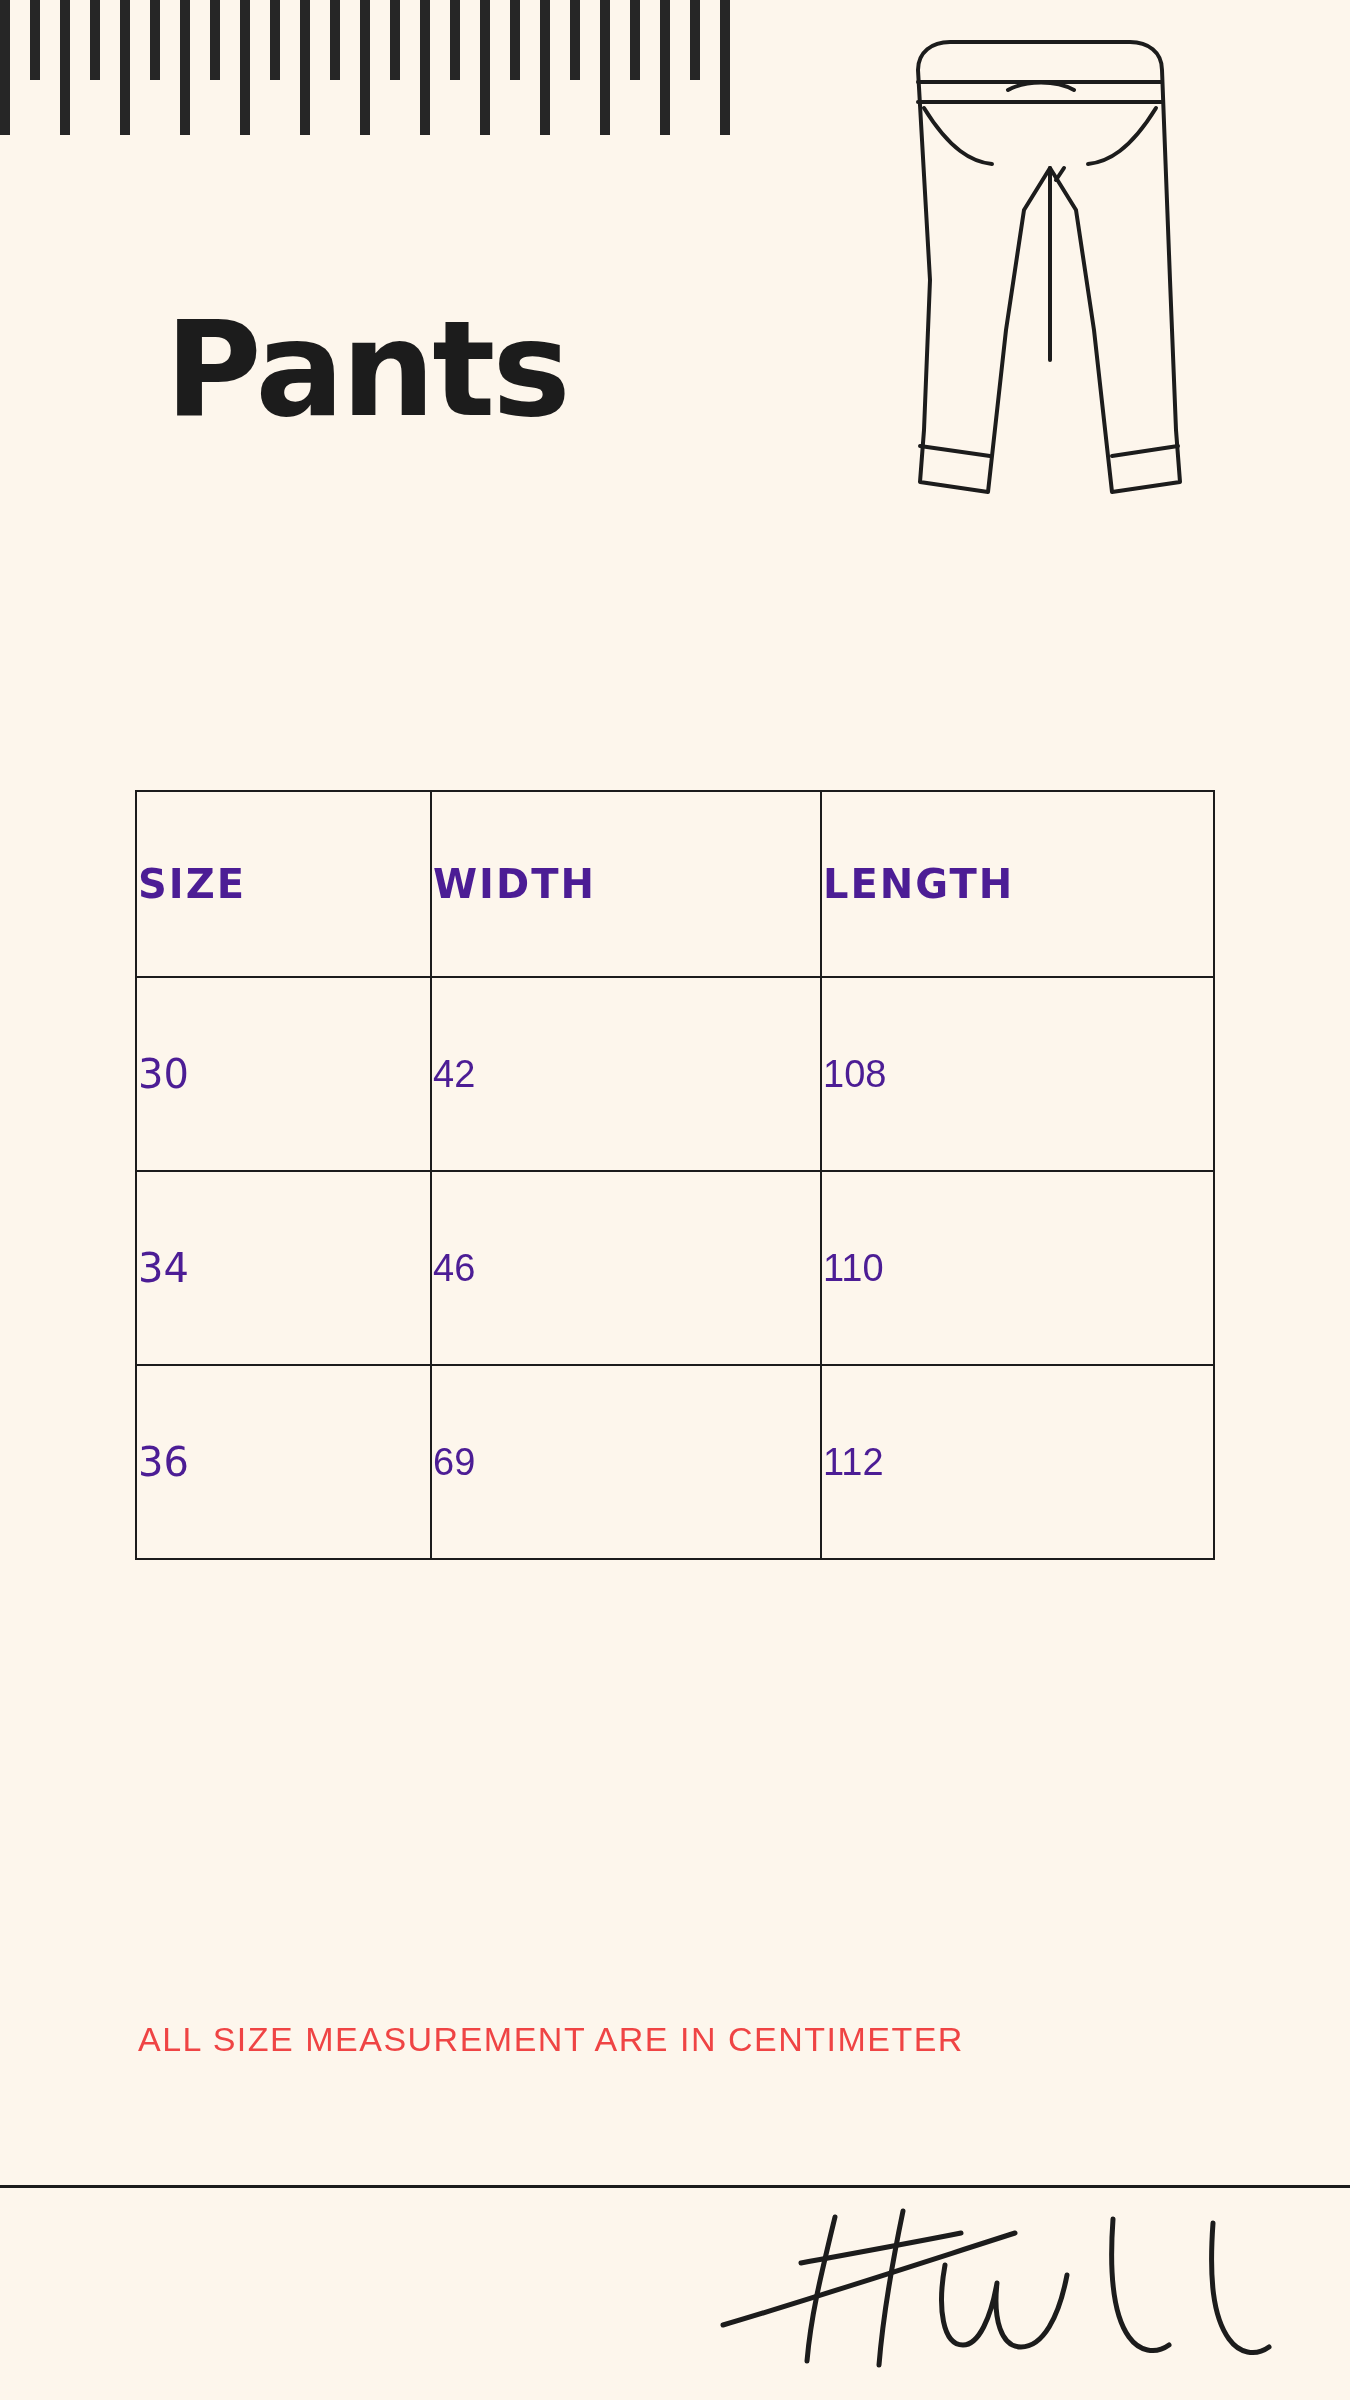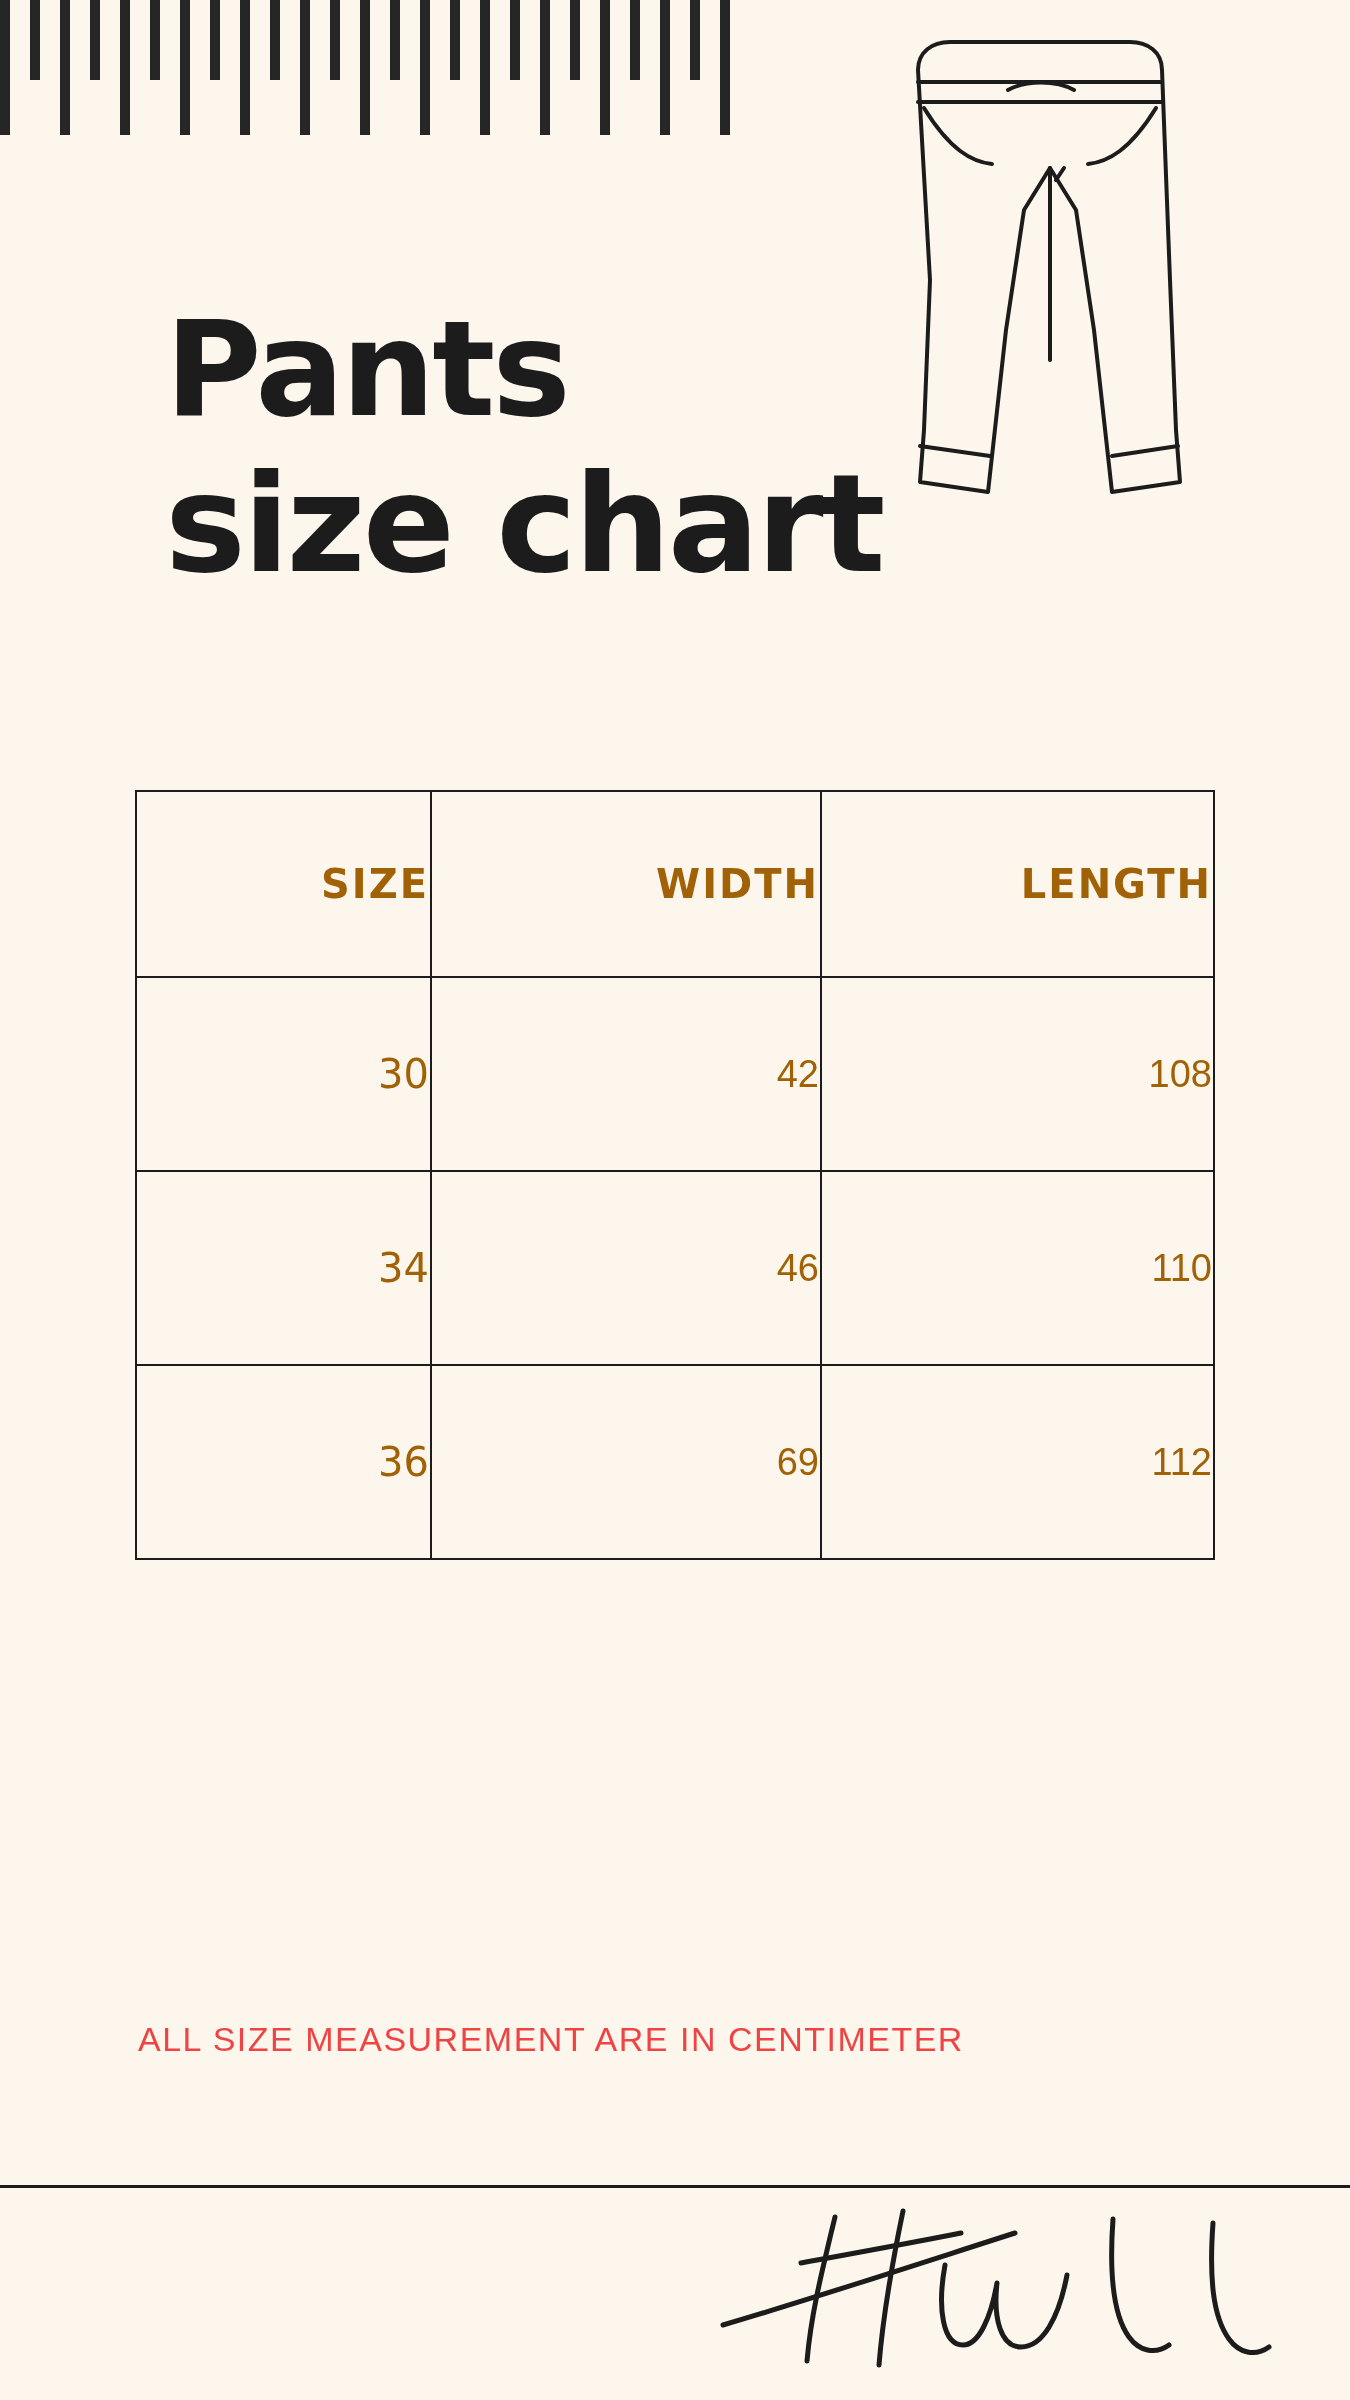--- a/index.html
+++ b/index.html
@@ -76,25 +76,25 @@
     position: absolute;
     left: 135px;
     top: 790px;
     width: 1078px;
     border-collapse: collapse;
     table-layout: fixed;
   }
   .size-table th,
   .size-table td {
     border: 2.5px solid #1c1c1c;
-    text-align: right;
+    text-align: left;
     vertical-align: middle;
     height: 190px;
     font-size: 38px;
-    color: #a16207;
+    color: #4c1d95;
     margin-left: 10px;
   }
   .size-table th {
     font-family: "DejaVu Sans", sans-serif;
     font-weight: bold;
     font-size: 40px;
     letter-spacing: 2px;
     height: 182px;
   }
   .size-table td.size-cell {
@@ -186,21 +186,20 @@
       <path d="M128 60 C146 50 176 50 194 60"></path>
       <path d="M170 138 L170 330"></path>
       <path d="M184 138 L176 150"></path>
       <path d="M40 416 L110 426"></path>
       <path d="M232 426 L298 416"></path>
     </svg>
   </div>
 
   <div class="title-block">
     <div class="title-line">Pants</div>
-    <div class="title-line two">size chart</div>
   </div>
 
   <table class="size-table">
     <colgroup>
       <col class="c1">
         <col class="c2">
         <col class="c3">
     </colgroup>
     <thead>
       <tr>

